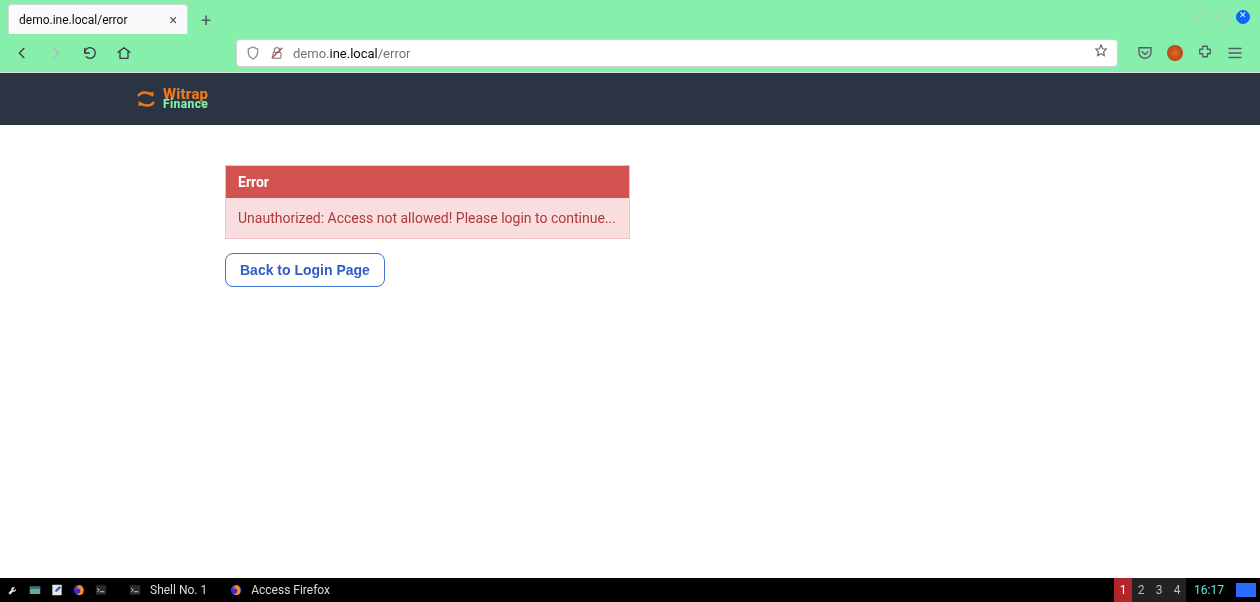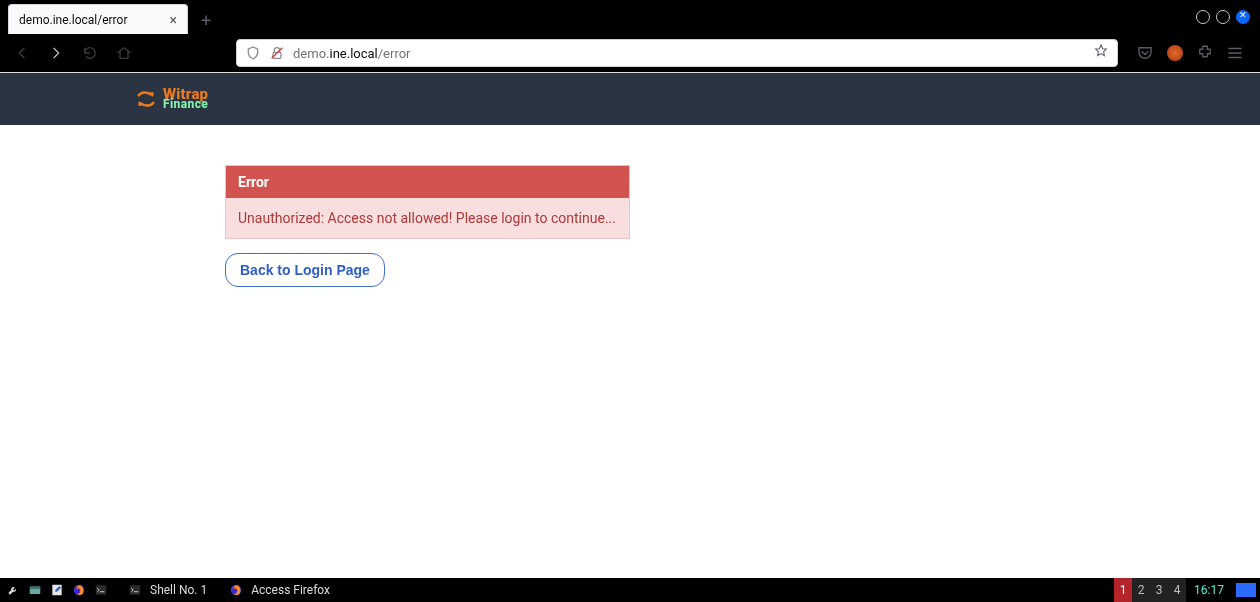--- a/index.html
+++ b/index.html
@@ -1,19 +1,19 @@
 <!DOCTYPE html>
 <html><head>
   <meta charset="utf-8">
   <style>
     * { margin: 0; padding: 0; box-sizing: border-box; }
     html, body { width: 1260px; height: 602px; font-family: -apple-system, BlinkMacSystemFont, "Segoe UI", Roboto, Arial, sans-serif; overflow: hidden; background: #fff; }
 
     
-    .chrome-top { background: #000000; border-bottom: 1px solid #e0e0e0; }
+    .chrome-top { background: #86efac; border-bottom: 1px solid #e0e0e0; }
     .tabstrip { display: flex; align-items: flex-end; height: 34px; padding-left: 8px; }
     .tab { display: flex; align-items: center; gap: 8px; background: #fafafc; border: 1px solid #d7d7db; border-bottom: none; border-radius: 4px 4px 0 0; height: 30px; padding: 0 10px; min-width: 180px; font-size: 12px; color: #0c0c0d; }
     .tab .close { margin-left: auto; font-size: 14px; color: #5a5a5a; cursor: pointer; }
     .newtab { width: 28px; height: 28px; display: flex; align-items: center; justify-content: center; font-size: 18px; color: #5b5b66; cursor: pointer; margin-left: 4px; }
     .window-controls { margin-left: auto; display: flex; align-items: center; gap: 6px; padding-right: 10px; height: 34px; }
     .wc-circle { width: 14px; height: 14px; border-radius: 50%; border: 1px solid #c7c7c7; }
     .wc-circle.blue { background: #0a66ff; border-color: #0a66ff; position: relative; }
     .wc-circle.blue::after { content: "✕"; position: absolute; color: #fff; font-size: 9px; top: -1px; left: 2px; }
 
     .navbar-row { display: flex; align-items: center; height: 38px; padding: 0 10px; gap: 10px; }
@@ -35,21 +35,21 @@
     .logo-mark { width: 22px; height: 22px; }
     .logo-text { line-height: 0.95; }
     .logo-text .l1 { display: block; font-weight: 800; font-size: 15px; color: #ec7a1d; letter-spacing: 0.2px; }
     .logo-text .l2 { display: block; font-weight: 800; font-size: 12px; color: #86efac; margin-top: -2px; letter-spacing: 0.4px; }
 
     .content-area { padding: 40px 0 0 0; display: flex; justify-content: center; }
     .content-inner { width: 820px; margin-left: 10px; }
     .alert { border: 1px solid #f1c1c6; border-radius: 0; overflow: hidden; width: 405px; }
     .alert-header { background: #d1524e; color: #fff; font-weight: 700; font-size: 14px; padding: 8px 12px; }
     .alert-body { background: #f9dedf; color: #ac3a39; font-size: 14px; padding: 12px 12px; }
-    .btn-outline { display: inline-block; margin-top: 14px; border: 1px solid #3e71d1; color: #2f5fc4; font-weight: 700; font-size: 14px; padding: 8px 14px; border-radius: 13px; background: #fff; cursor: pointer; }
+    .btn-outline { display: inline-block; margin-top: 14px; border: 1px solid #3e71d1; color: #2f5fc4; font-weight: 700; font-size: 14px; padding: 8px 14px; border-radius: 8px; background: #fff; cursor: pointer; }
 
     
     .taskbar { position: absolute; bottom: 0; left: 0; right: 0; height: 24px; background: #000; color: #dcdcdc; display: flex; align-items: center; font-size: 12px; }
     .tb-left { display: flex; align-items: center; gap: 4px; padding-left: 4px; }
     .tb-ico { width: 18px; height: 18px; display: flex; align-items: center; justify-content: center; }
     .tb-ico svg { width: 14px; height: 14px; }
     .tb-app { display: flex; align-items: center; gap: 6px; padding: 0 10px 0 6px; height: 24px; justify-content: flex-end; }
     .tb-app.first { margin-left: 6px; }
     .tb-right { margin-left: auto; display: flex; align-items: center; height: 24px; }
     .ws { width: 18px; height: 24px; display: flex; align-items: center; justify-content: center; background: #222; color: #bdbdbd; font-size: 12px; }

